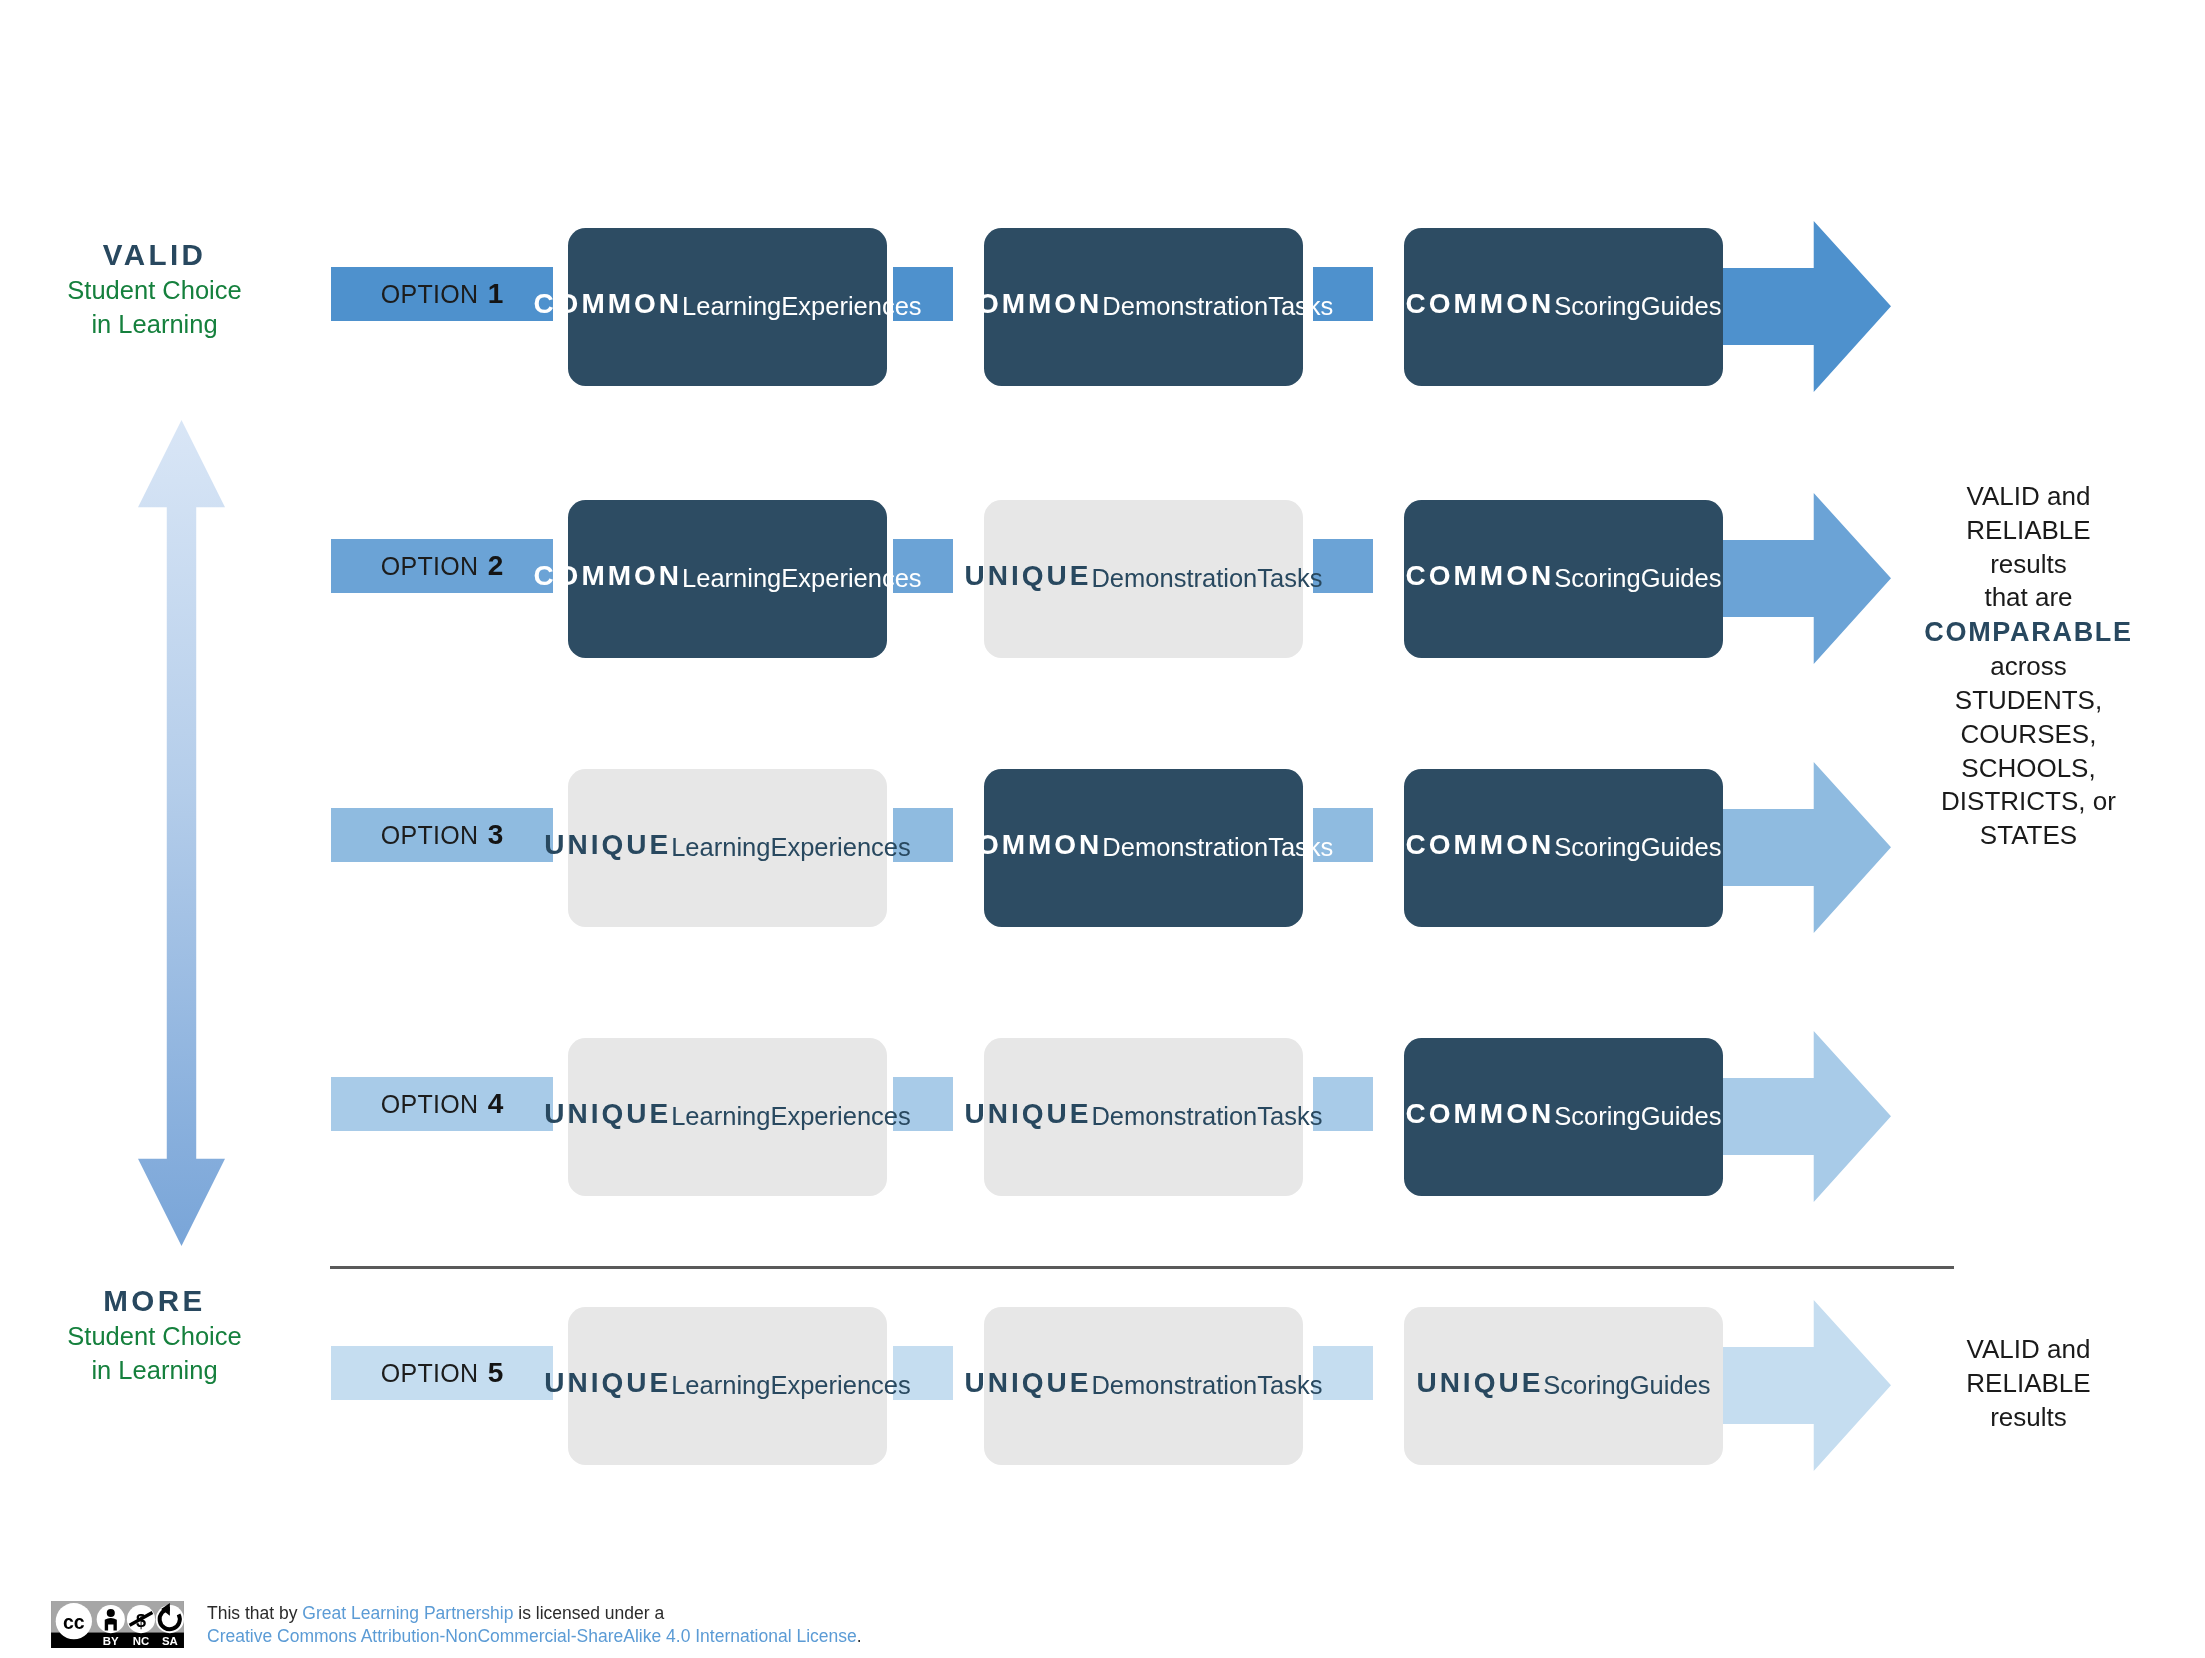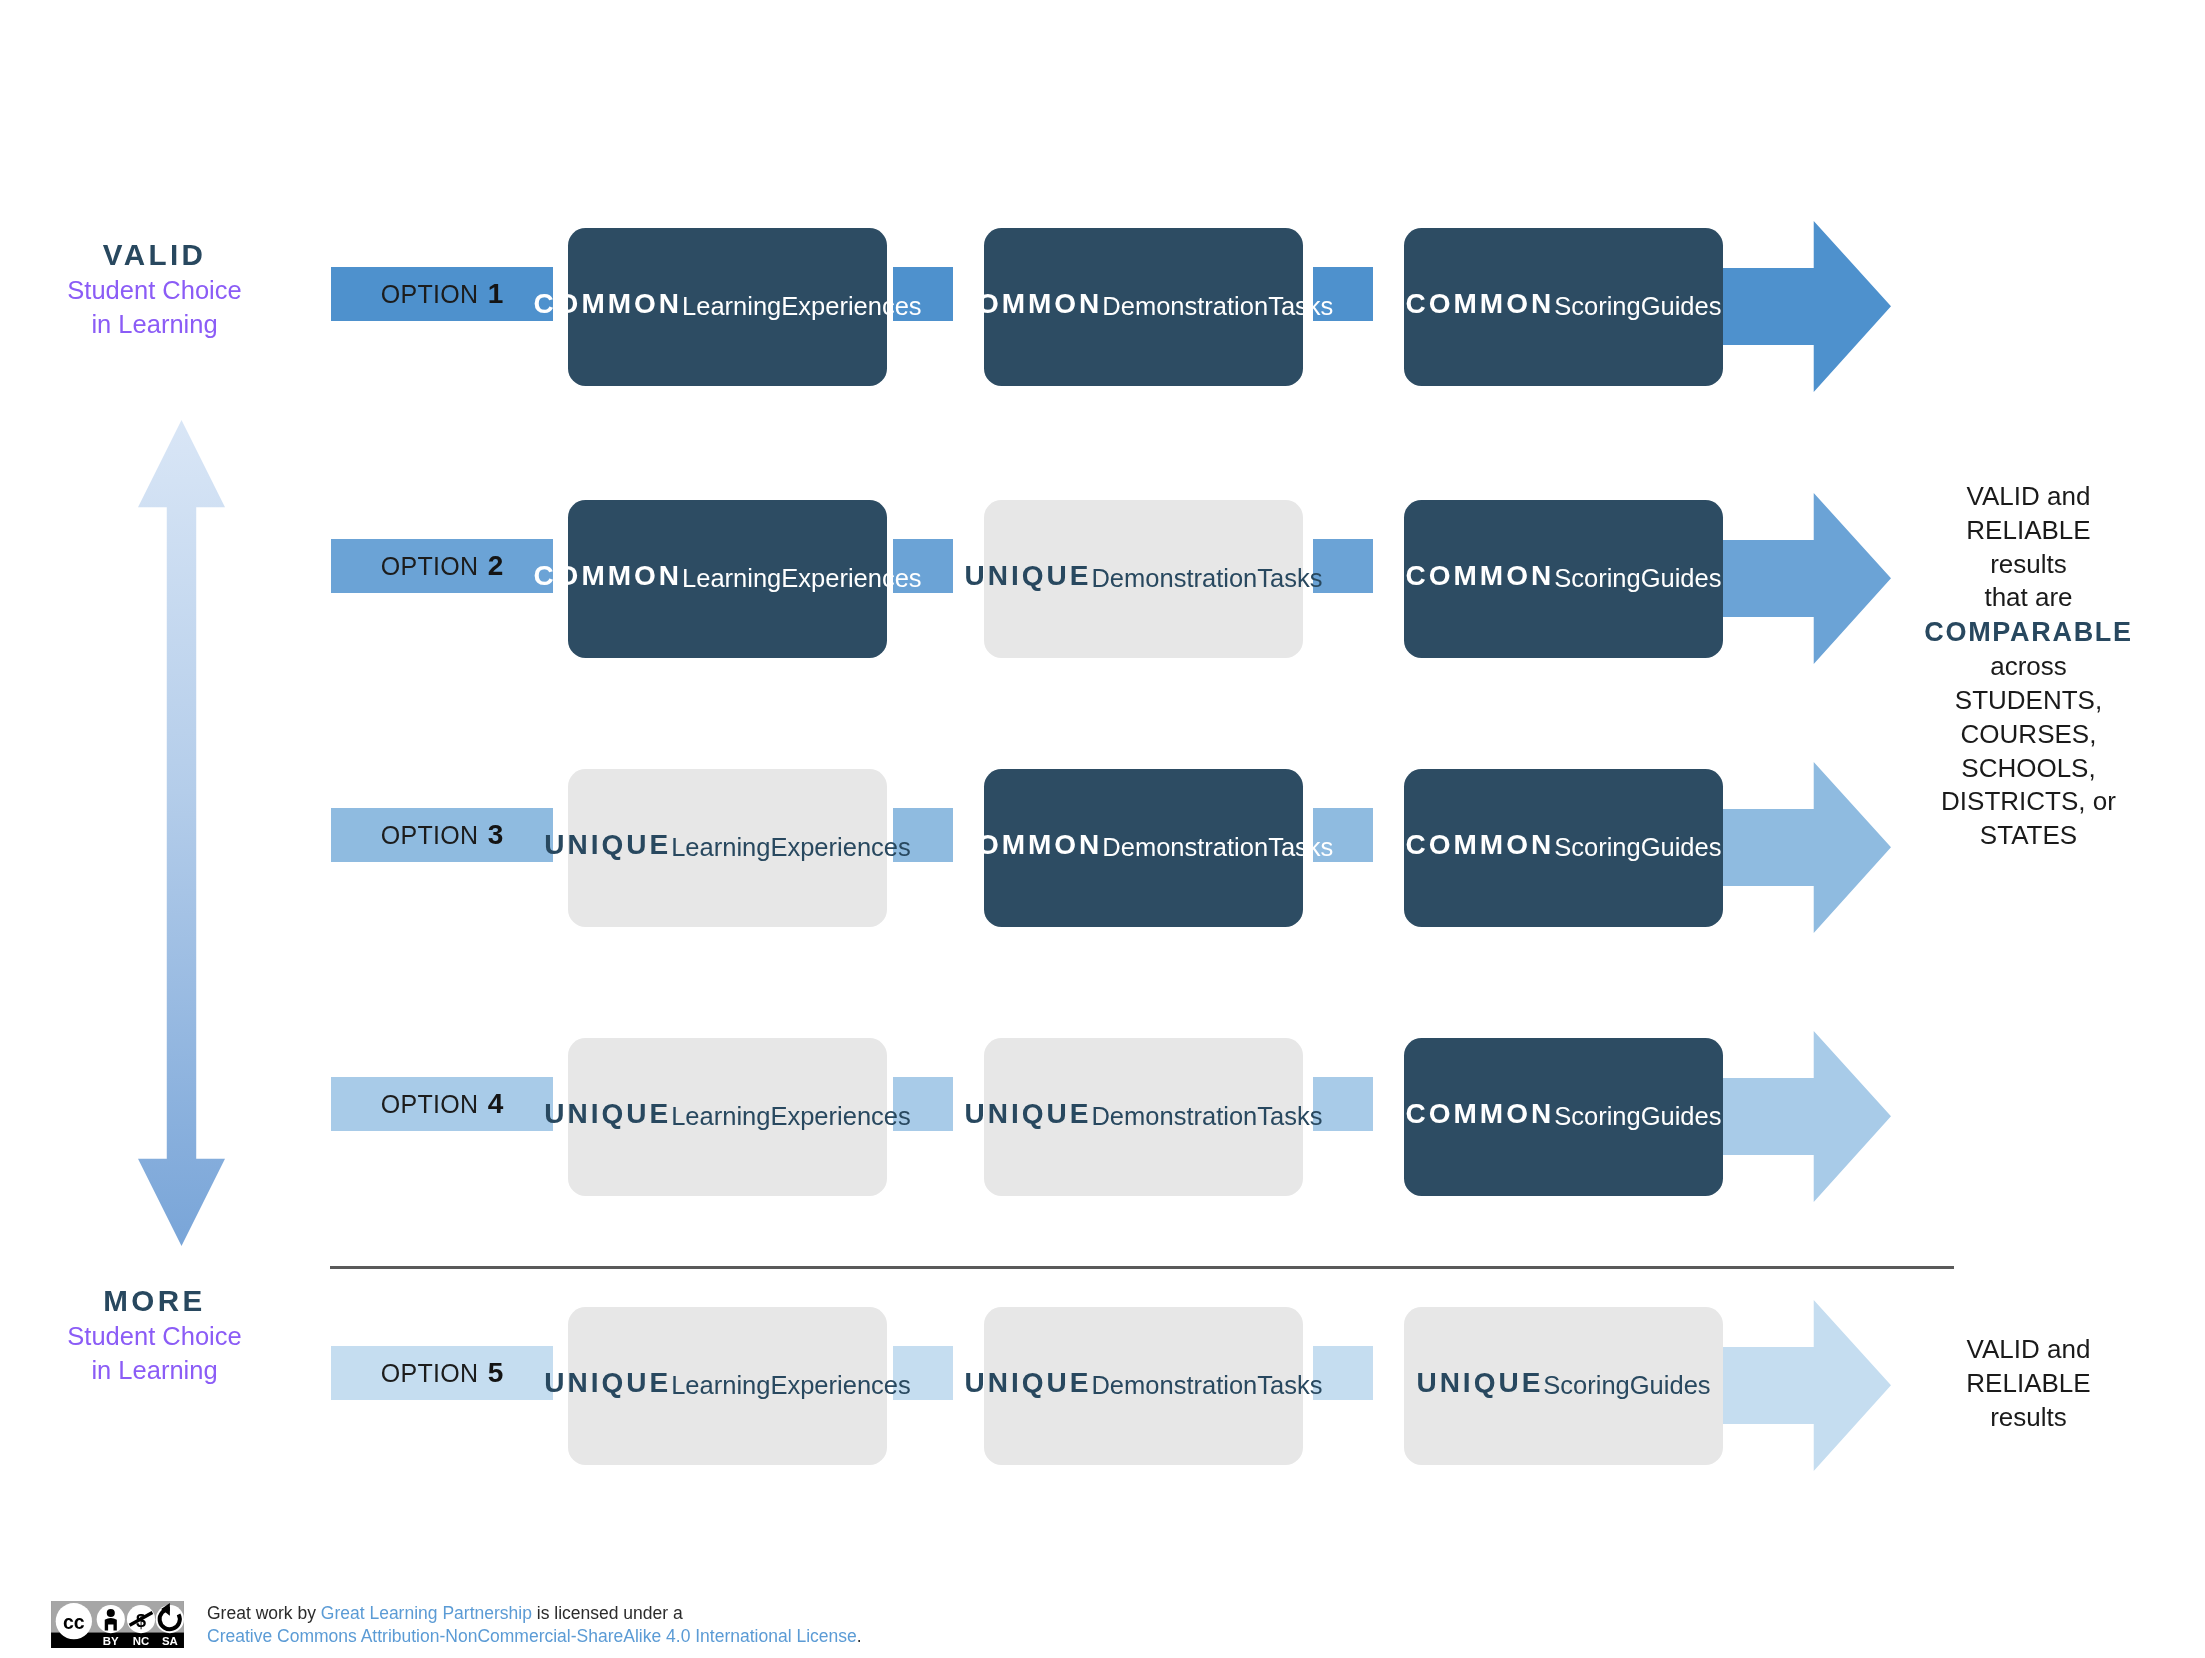--- a/index.html
+++ b/index.html
@@ -54,21 +54,21 @@
   .axis-label .big {
     font-size: 29.6px;
     font-weight: bold;
     color: #28485f;
     letter-spacing: 3.4px;
     line-height: 1.18;
   }
   .axis-label .sub {
     font-size: 25.5px;
     font-weight: normal;
-    color: #8b5cf6;
+    color: #15803d;
     line-height: 1.28;
     margin-top: 1.3px;
   }
   #axis-less { top: 238px; }
   #axis-more { top: 1284px; }
 
   
   #choice-arrow {
     position: absolute;
     left: 138px;
@@ -425,19 +425,19 @@
 
       <circle cx="177" cy="27" r="21" fill="#ffffff"></circle>
       <path d="M177 12 a15 15 0 1 0 13 8" stroke="#000000" stroke-width="6" fill="none"></path>
       <polygon points="177,3 177,22 164,12" fill="#000000"></polygon>
 
       <text x="89" y="65" font-family="'Liberation Sans', sans-serif" font-size="17" font-weight="bold" fill="#ffffff" text-anchor="middle">BY</text>
       <text x="134" y="65" font-family="'Liberation Sans', sans-serif" font-size="17" font-weight="bold" fill="#ffffff" text-anchor="middle">NC</text>
       <text x="177" y="65" font-family="'Liberation Sans', sans-serif" font-size="17" font-weight="bold" fill="#ffffff" text-anchor="middle">SA</text>
     </svg>
     <div id="license-text">
-      <span>Great work by </span><span class="lnk">Great Learning Partnership</span><span> is licensed under a</span>
+      <span>This that by </span><span class="lnk">Great Learning Partnership</span><span> is licensed under a</span>
       <span class="ln2"><span class="lnk">Creative Commons Attribution-NonCommercial-ShareAlike 4.0 International License</span><span>.</span></span>
     </div>
   </div>
 
 </div>
 
 
 </body></html>

